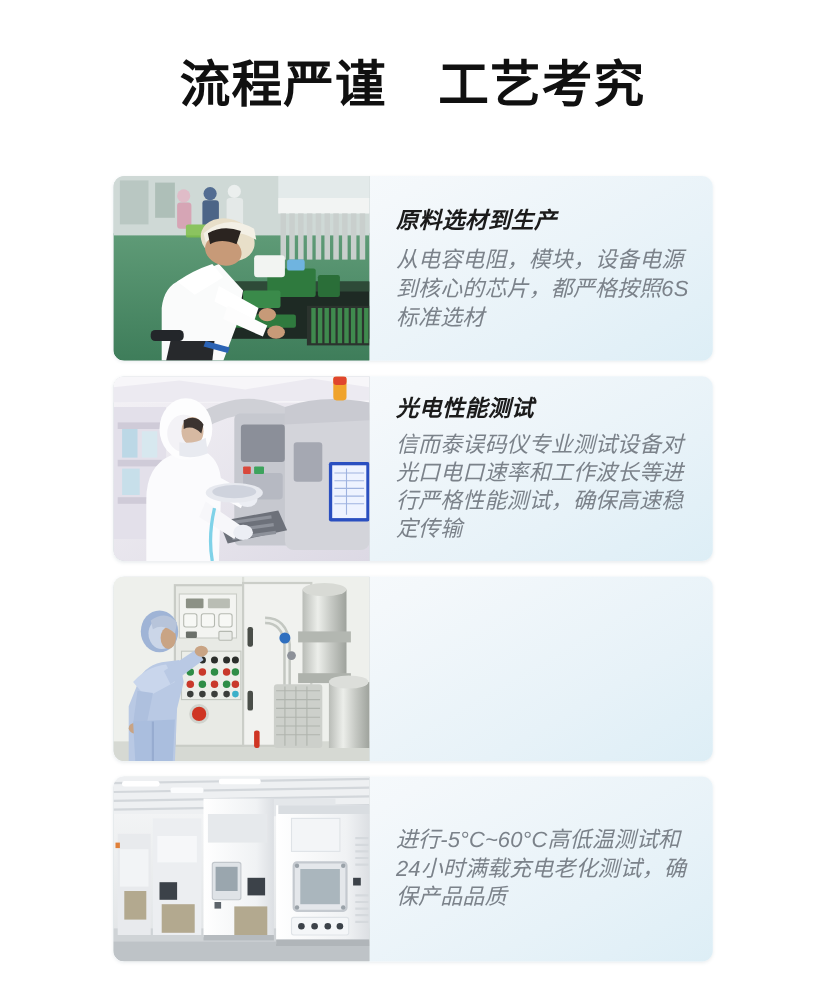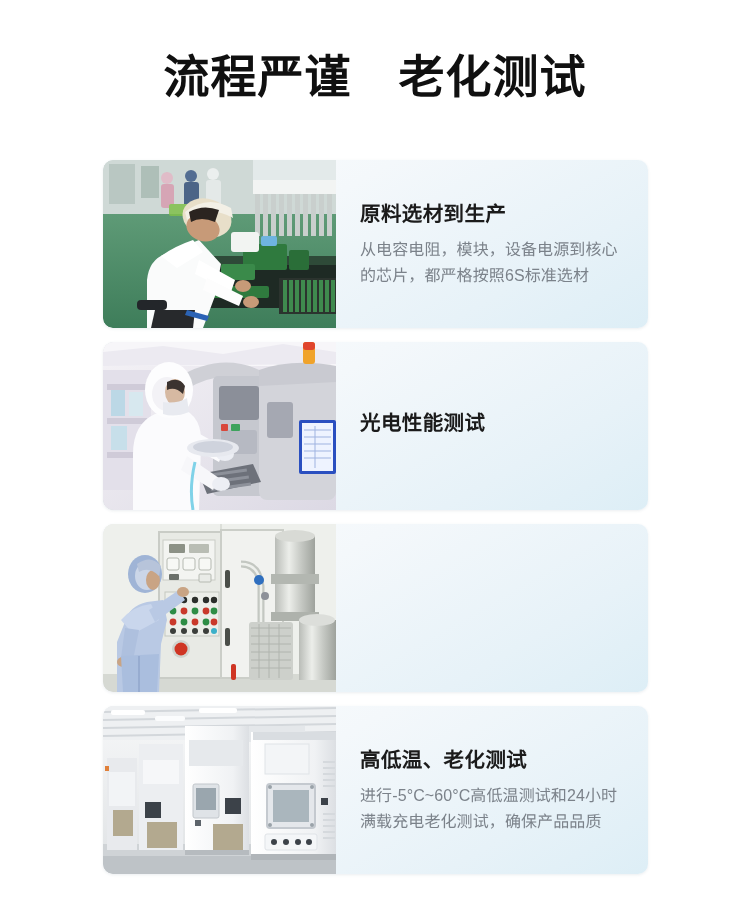--- a/index.html
+++ b/index.html
@@ -37,20 +37,21 @@
     letter-spacing: 1px;
     white-space: pre;
   }
 
   
   .card-list {
     position: absolute;
     top: 160px;
     left: 103px;
     width: 437px;
+    font-style: italic;
   }
 
   .feature-card {
     position: relative;
     width: 545px;
     height: 168px;
     margin-bottom: 14px;
     border-radius: 10px;
     overflow: hidden;
     background: linear-gradient(150deg, #fbfdfe 0%, #f4f8fb 35%, #e7f2f8 75%, #ddeef6 100%);
@@ -83,34 +84,34 @@
   .card-title {
     font-size: 20.5px;
     line-height: 28px;
     font-weight: bold;
     color: #1b1b1b;
     margin-bottom: 9px;
     letter-spacing: 0.4px;
     white-space: nowrap;
   }
   .card-desc {
-    font-size: 16px;
+    font-size: 20px;
     line-height: 26px;
     color: #7b828a;
     letter-spacing: 0.1px;
   }
   .card-2 .card-title { margin-bottom: 7px; }
   .card-2 .card-desc { line-height: 25.5px; }
 </style>
 </head>
 <body>
 
 <div class="page">
 
-  <div class="page-title">流程严谨　老化测试</div>
+  <div class="page-title">流程严谨　工艺考究</div>
 
   <div class="card-list">
 
     <div class="feature-card card-1">
       <div class="card-photo">
         <svg viewBox="0 0 233 168" preserveAspectRatio="xMidYMid slice">
           <defs>
             <linearGradient id="g1bg" x1="0" y1="0" x2="0" y2="1">
               <stop offset="0" stop-color="#d9e2e0"></stop>
                 <stop offset="0.45" stop-color="#bfd0c8"></stop>
@@ -276,20 +277,21 @@
           </g>
 
           <ellipse cx="110" cy="106" rx="26" ry="9" fill="#e7e9ef"></ellipse>
           <ellipse cx="110" cy="105" rx="20" ry="6" fill="#cfd3dd"></ellipse>
 
           <path d="M92 120 Q86 146 90 168" stroke="#7fd2e8" stroke-width="3" fill="none"></path>
         </svg>
       </div>
       <div class="card-text">
         <div class="card-title">光电性能测试</div>
+        <div class="card-desc">信而泰误码仪专业测试设备对光口电口速率和工作波长等进行严格性能测试，确保高速稳定传输</div>
       </div>
     </div>
 
     <div class="feature-card card-3">
       <div class="card-photo">
         <svg viewBox="0 0 233 168" preserveAspectRatio="xMidYMid slice">
           <defs>
             <linearGradient id="g3bg" x1="0" y1="0" x2="1" y2="1">
               <stop offset="0" stop-color="#f5f6f2"></stop>
                 <stop offset="1" stop-color="#e2e5e0"></stop>
@@ -482,19 +484,18 @@
               <line x1="220" y1="120" x2="232" y2="120"></line>
             <line x1="220" y1="126" x2="232" y2="126"></line>
               <line x1="220" y1="132" x2="232" y2="132"></line>
           </g>
 
           <rect x="148" y="148" width="85" height="6" fill="#b0b5b9"></rect>
           <rect x="82" y="144" width="64" height="5" fill="#b6bbbf"></rect>
         </svg>
       </div>
       <div class="card-text">
-        <div class="card-title">高低温、老化测试</div>
         <div class="card-desc">进行-5°C~60°C高低温测试和24小时满载充电老化测试，确保产品品质</div>
       </div>
     </div>
 
   </div>
 </div>
 
 </body></html>

